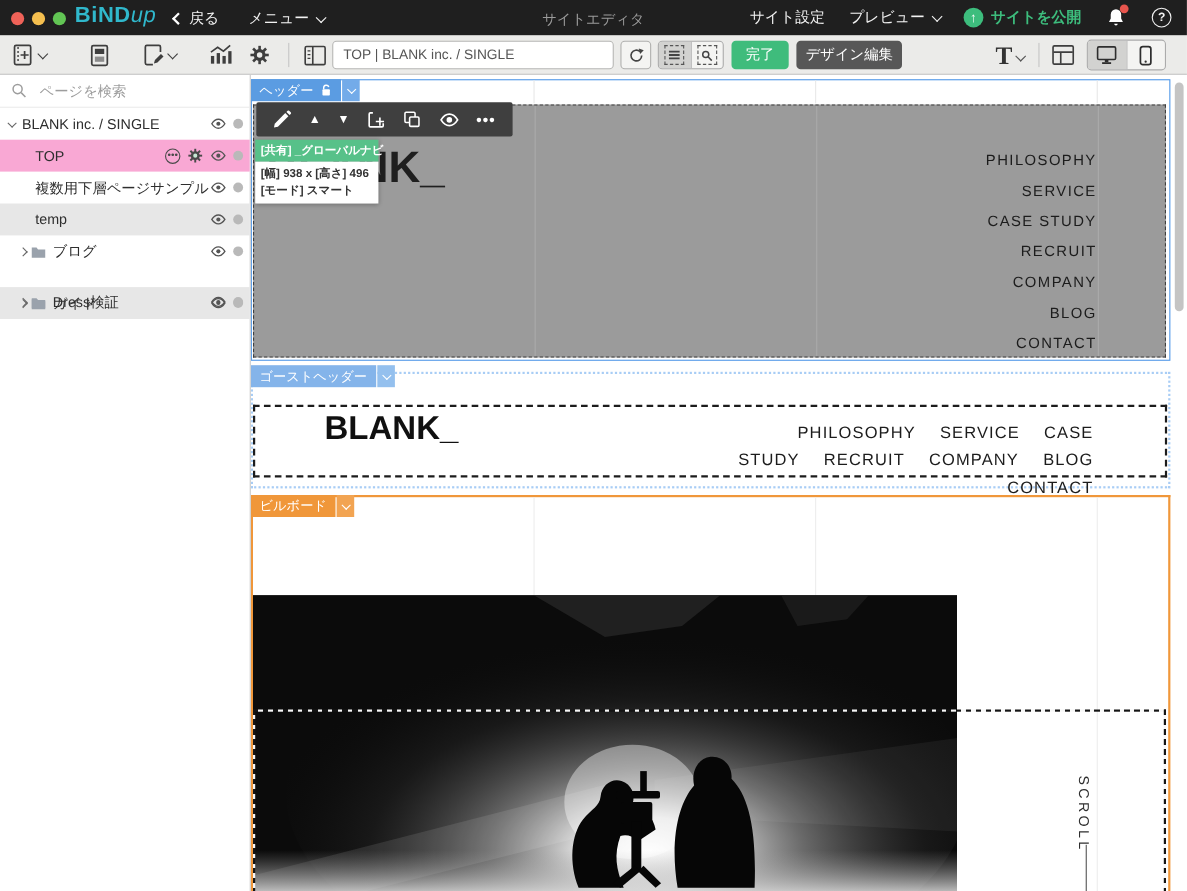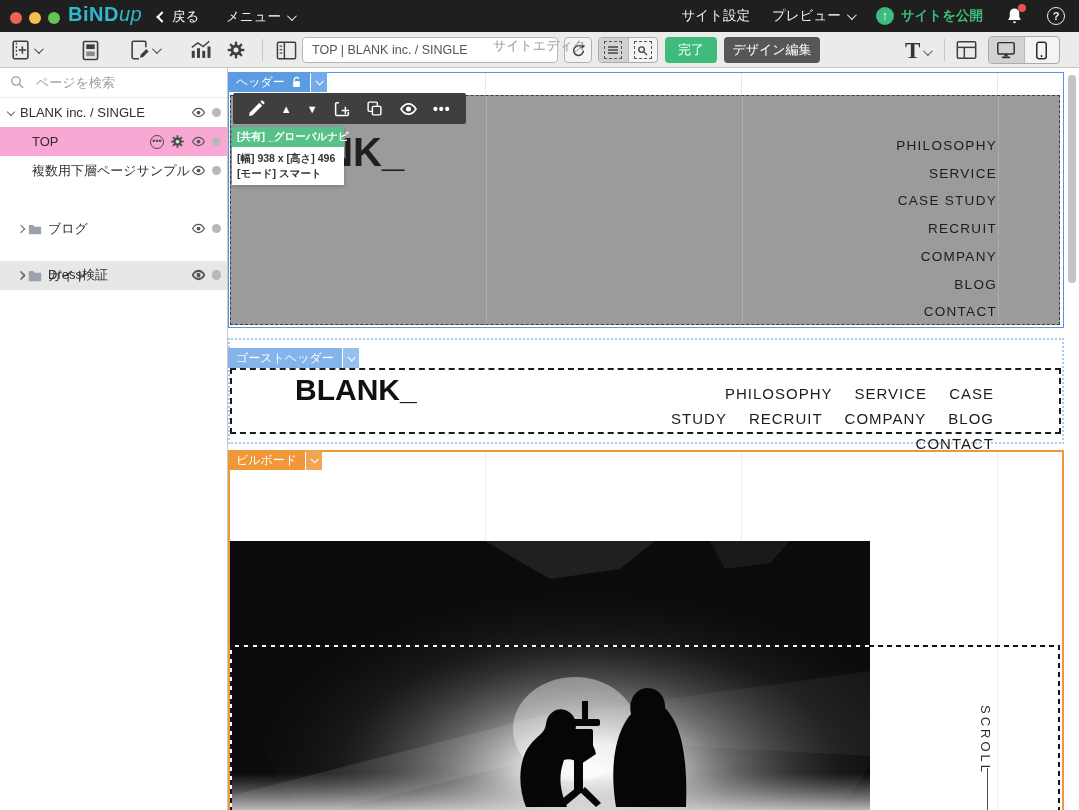--- a/index.html
+++ b/index.html
@@ -7,21 +7,21 @@
   body { font-family:"Liberation Sans","DejaVu Sans",sans-serif; background:#fff; }
   #app { position:relative; width:1079px; height:810px; overflow:hidden; background:#fff; }
   .abs { position:absolute; }
 
   
   .topbar { left:0; top:0; width:1079px; height:32px; background:#1f1f1f; z-index:50; }
   .light { width:12px; height:12px; border-radius:50%; display:inline-block; margin-right:7px; }
   .brand { left:68px; top:3px; font-size:20px; font-weight:bold; color:#30b8cc; letter-spacing:0.5px; }
   .brand .suffix { font-weight:normal; font-style:italic; }
   .tb-item { color:#f2f2f2; font-size:13.5px; display:flex; align-items:center; gap:6px; }
-  .tb-title { left:0; top:9px; width:1079px; text-align:center; color:#9a9a9a; font-size:13px; pointer-events:none;margin-top:28px; }
+  .tb-title { left:0; top:9px; width:1079px; text-align:center; color:#9a9a9a; font-size:13px; pointer-events:none; }
   .chev { display:inline-block; width:7px; height:7px; border-right:1.5px solid currentColor; border-bottom:1.5px solid currentColor; transform:rotate(45deg) translateY(-2px); }
   .backchev { display:inline-block; width:8px; height:8px; border-left:2px solid #fff; border-bottom:2px solid #fff; transform:rotate(45deg); }
   .tb-right { right:14px; top:0; height:32px; display:flex; align-items:center; gap:22px; }
   .pubgrp { display:flex; align-items:center; gap:7px; color:#3dbd7d; font-size:13.5px; font-weight:bold; }
   .pubcirc { width:18px; height:18px; border-radius:50%; background:#3dbd7d; color:#fff; display:flex; align-items:center; justify-content:center; font-size:12px; font-weight:bold; }
   .bellwrap { position:relative; width:20px; height:20px; }
   .belldot { position:absolute; right:-1px; top:-2px; width:8px; height:8px; border-radius:50%; background:#e8554d; }
   .helpcirc { width:18px; height:18px; border-radius:50%; border:1.7px solid #f2f2f2; color:#f2f2f2; font-size:11px; font-weight:bold; display:flex; align-items:center; justify-content:center; }
 
   
@@ -289,20 +289,30 @@
       <span style="margin-left:32px;">複数用下層ページサンプル</span>
       <span class="rowicons">
         <svg width="15" height="11" viewBox="0 0 24 16">
             <path d="M12 1.5C6.5 1.5 2.5 8 2.5 8s4 6.5 9.5 6.5S21.5 8 21.5 8 17.5 1.5 12 1.5z" fill="none" stroke="#555" stroke-width="2"></path>
             <circle cx="12" cy="8" r="3" fill="#555"></circle>
           </svg>
         <span class="dot"></span>
       </span>
     </div>
 
+    <div class="srow stripe" style="top:117px;">
+      <span style="margin-left:32px;">temp</span>
+      <span class="rowicons">
+        <svg width="15" height="11" viewBox="0 0 24 16">
+            <path d="M12 1.5C6.5 1.5 2.5 8 2.5 8s4 6.5 9.5 6.5S21.5 8 21.5 8 17.5 1.5 12 1.5z" fill="none" stroke="#555" stroke-width="2"></path>
+            <circle cx="12" cy="8" r="3" fill="#555"></circle>
+          </svg>
+        <span class="dot"></span>
+      </span>
+    </div>
 
     <div class="srow" style="top:146px;">
       <span class="tchev right"></span>
       <svg width="14" height="12" viewBox="0 0 16 13" style="margin-right:6px;">
           <path d="M1 2h5l1.5 2H15v8.5H1z" fill="#9aa2ac"></path>
         </svg>
       <span>ブログ</span>
       <span class="rowicons">
         <svg width="15" height="11" viewBox="0 0 24 16">
             <path d="M12 1.5C6.5 1.5 2.5 8 2.5 8s4 6.5 9.5 6.5S21.5 8 21.5 8 17.5 1.5 12 1.5z" fill="none" stroke="#555" stroke-width="2"></path>
@@ -404,21 +414,21 @@
 
     <div class="abs tooltip">
       <div class="tt-head">[共有] _グローバルナビ</div>
       <div class="tt-body">
         <div>[幅] 938 x [高さ] 496</div>
         <div>[モード] スマート</div>
       </div>
     </div>
 
     <div class="abs s2frame"></div>
-    <div class="abs blocklabel" style="left:0; top:280px;">
+    <div class="abs blocklabel" style="left:0; top:264px;">
       <span class="bl-main" style="background:#84b4ea;">
           <span>ゴーストヘッダー</span>
         </span>
       <span class="bl-chev" style="background:#94c0ee;">
           <span class="chev"></span>
         </span>
     </div>
     <div class="abs ghostblock"></div>
     <div class="abs ghlogo">BLANK_</div>
     <div class="abs ghnav">

